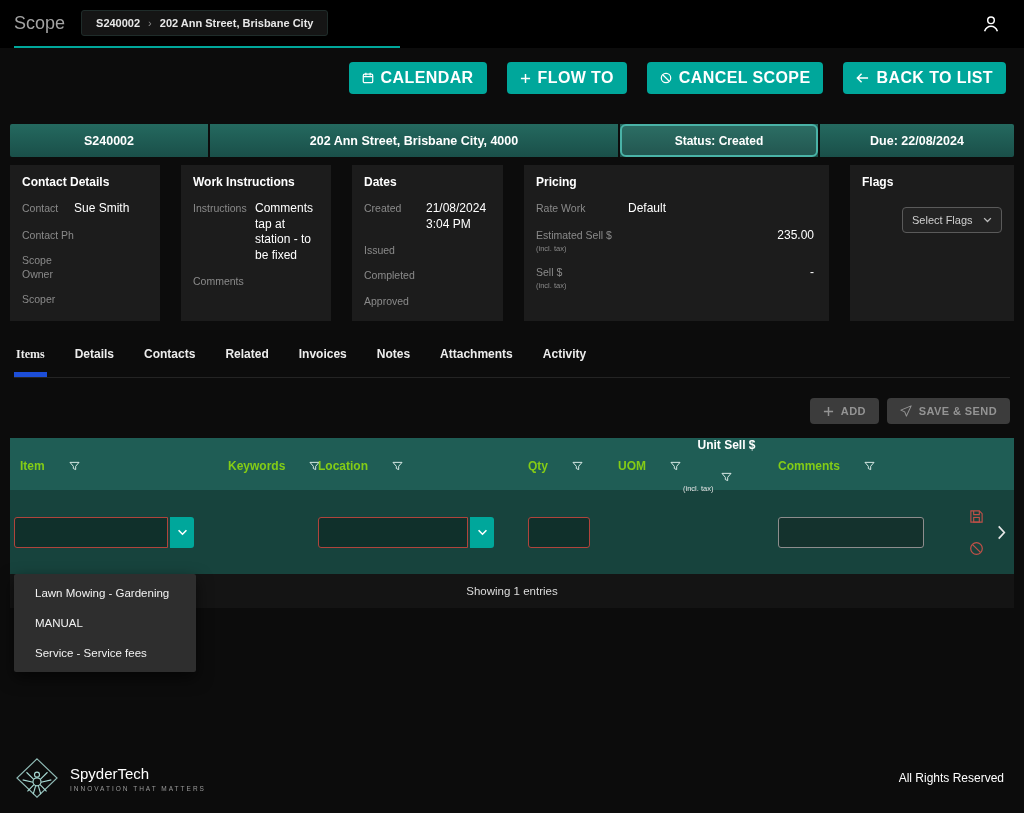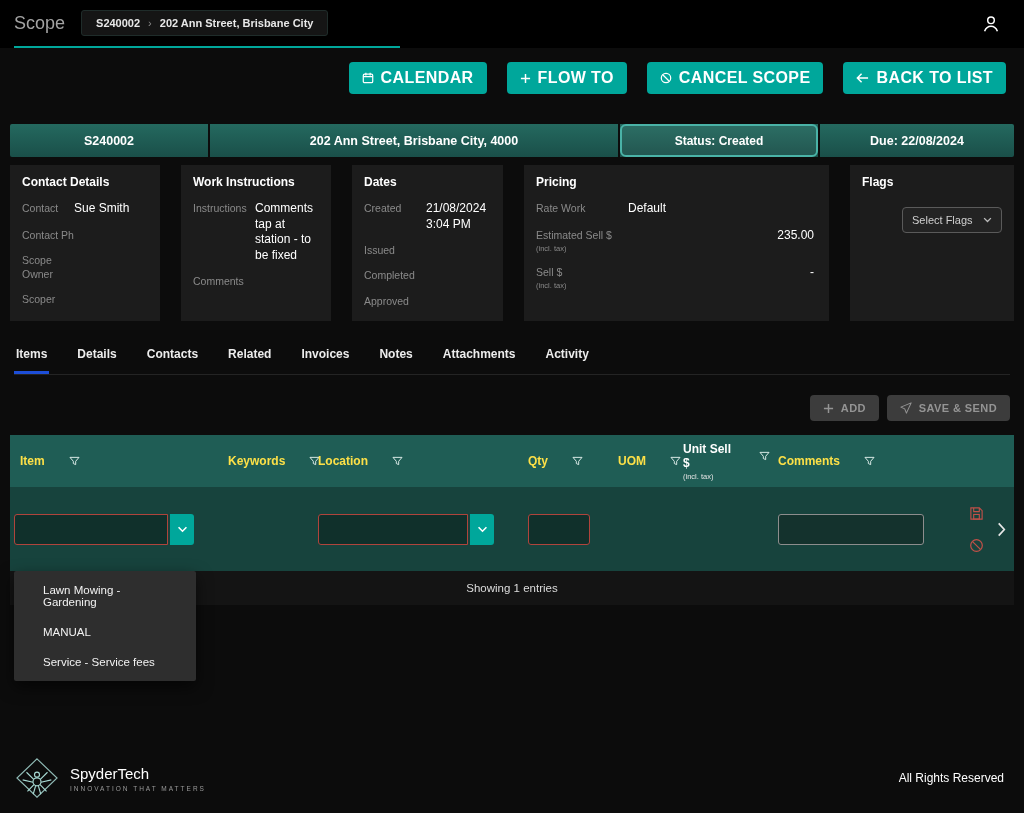--- a/index.html
+++ b/index.html
@@ -54,50 +54,50 @@
   .card-pricing .frow .lbl { flex-basis:92px; }
   .frow .val { color:#fff; font-size:12px; line-height:1.3; flex:1; }
   .frow .val.right { text-align:right; }
   .sub { display:block; font-size:7.5px; color:#8a8a8a; margin-top:2px; font-weight:400; }
   .flags-select { margin-top:6px; margin-left:auto; width:100px; background:#232323; border:1px solid #5a5a5a; border-radius:4px;
       padding:6px 9px; display:flex; align-items:center; justify-content:space-between; color:#cfcfcf; font-size:11px; cursor:pointer; }
 
   
   .tabs { display:flex; gap:26px; margin:20px 14px 0; border-bottom:1px solid #242424; }
   .tab { font-size:12px; font-weight:700; color:#ededed; padding:6px 2px 13px; cursor:pointer; }
-  .tab.active { border-bottom:3px solid #1d4ed8; padding-bottom:10px; }
+  .tab.active { border-bottom:5px solid #1d4ed8; padding-bottom:10px;font-family:Liberation Serif, serif; }
 
   .table-actions { display:flex; justify-content:flex-end; gap:8px; margin:20px 14px 0; }
 
   
   .table-wrap { margin:14px 10px 0; position:relative; }
   .grid { display:grid; grid-template-columns:210px 90px 210px 90px 65px 95px 148px 1fr; }
   .thead { background:#1f5d55; height:52px; align-items:center; }
-  .th { display:flex; align-items:center; gap:24px; padding-left:8px; font-size:12px; font-weight:700; color:#fde047; }
+  .th { display:flex; align-items:center; gap:24px; padding-left:8px; font-size:12px; font-weight:700; color:#84cc16; }
   .th:first-child { padding-left:10px; }
   .th-stack { display:flex; flex-direction:column; justify-content:center; gap:2px; padding-left:8px; }
-  .th-stack .th-line { display:flex; align-items:center; gap:20px; font-size:12px; font-weight:700; }
+  .th-stack .th-line { display:flex; align-items:center; gap:20px; font-size:12px; font-weight:700;flex-direction:column; }
   .th-stack .th-sub { font-size:7.5px; color:#e5e5e5; }
 
   .trow { background:#17433d; height:84px; align-items:center; }
   .cell { padding-left:8px; display:flex; align-items:center; }
   .cell-item { padding-left:4px; position:relative; }
   .tinput { background:#10302b; border:1px solid #b0443c; border-radius:3px; height:31px; color:#fff; font-family:inherit; font-size:12px; padding:0 8px; outline:none; }
   .item-input { width:154px; border-radius:3px 0 0 3px; }
   .loc-input { width:150px; border-radius:3px 0 0 3px; }
   .qty-input { width:62px; }
   .comments-input { width:146px; border-color:#8d8d8d; background:#14322d; }
   .dd-btn { width:24px; height:31px; background:#00a79b; border:none; border-radius:0 3px 3px 0; display:flex; align-items:center; justify-content:center; margin-left:2px; cursor:pointer; }
   .cell-rowactions { justify-content:flex-end; padding-right:8px; gap:13px; }
   .icon-col { display:flex; flex-direction:column; gap:17px; align-items:center; }
   .row-icon { background:none; border:none; cursor:pointer; padding:0; }
   .expand-btn { background:none; border:none; cursor:pointer; padding:0; }
 
   .dropdown { position:absolute; top:57px; left:4px; width:182px; background:#2e2e2e; border-radius:2px;
-      box-shadow:0 6px 16px rgba(0,0,0,.6); z-index:20; padding:4px 16px; }
+      box-shadow:0 6px 16px rgba(0,0,0,.6); z-index:20; padding:4px 8px; }
   .dd-option { padding:9px 13px; font-size:11.5px; color:#f2f2f2; cursor:pointer; }
 
   .showing { background:#141414; text-align:center; font-size:11.5px; color:#dcdcdc; padding:11px 0; }
 
   
   .footer { position:absolute; left:0; right:0; bottom:14px; display:flex; justify-content:space-between; align-items:center; padding:0 20px 0 14px; }
   .brand { display:flex; align-items:center; gap:10px; }
   .brand-text { display:flex; flex-direction:column; }
   .brand-name { font-size:15px; color:#fff; font-weight:400; }
   .brand-tagline { font-size:6.5px; color:#9a9a9a; letter-spacing:2px; text-transform:uppercase; margin-top:3px; }

